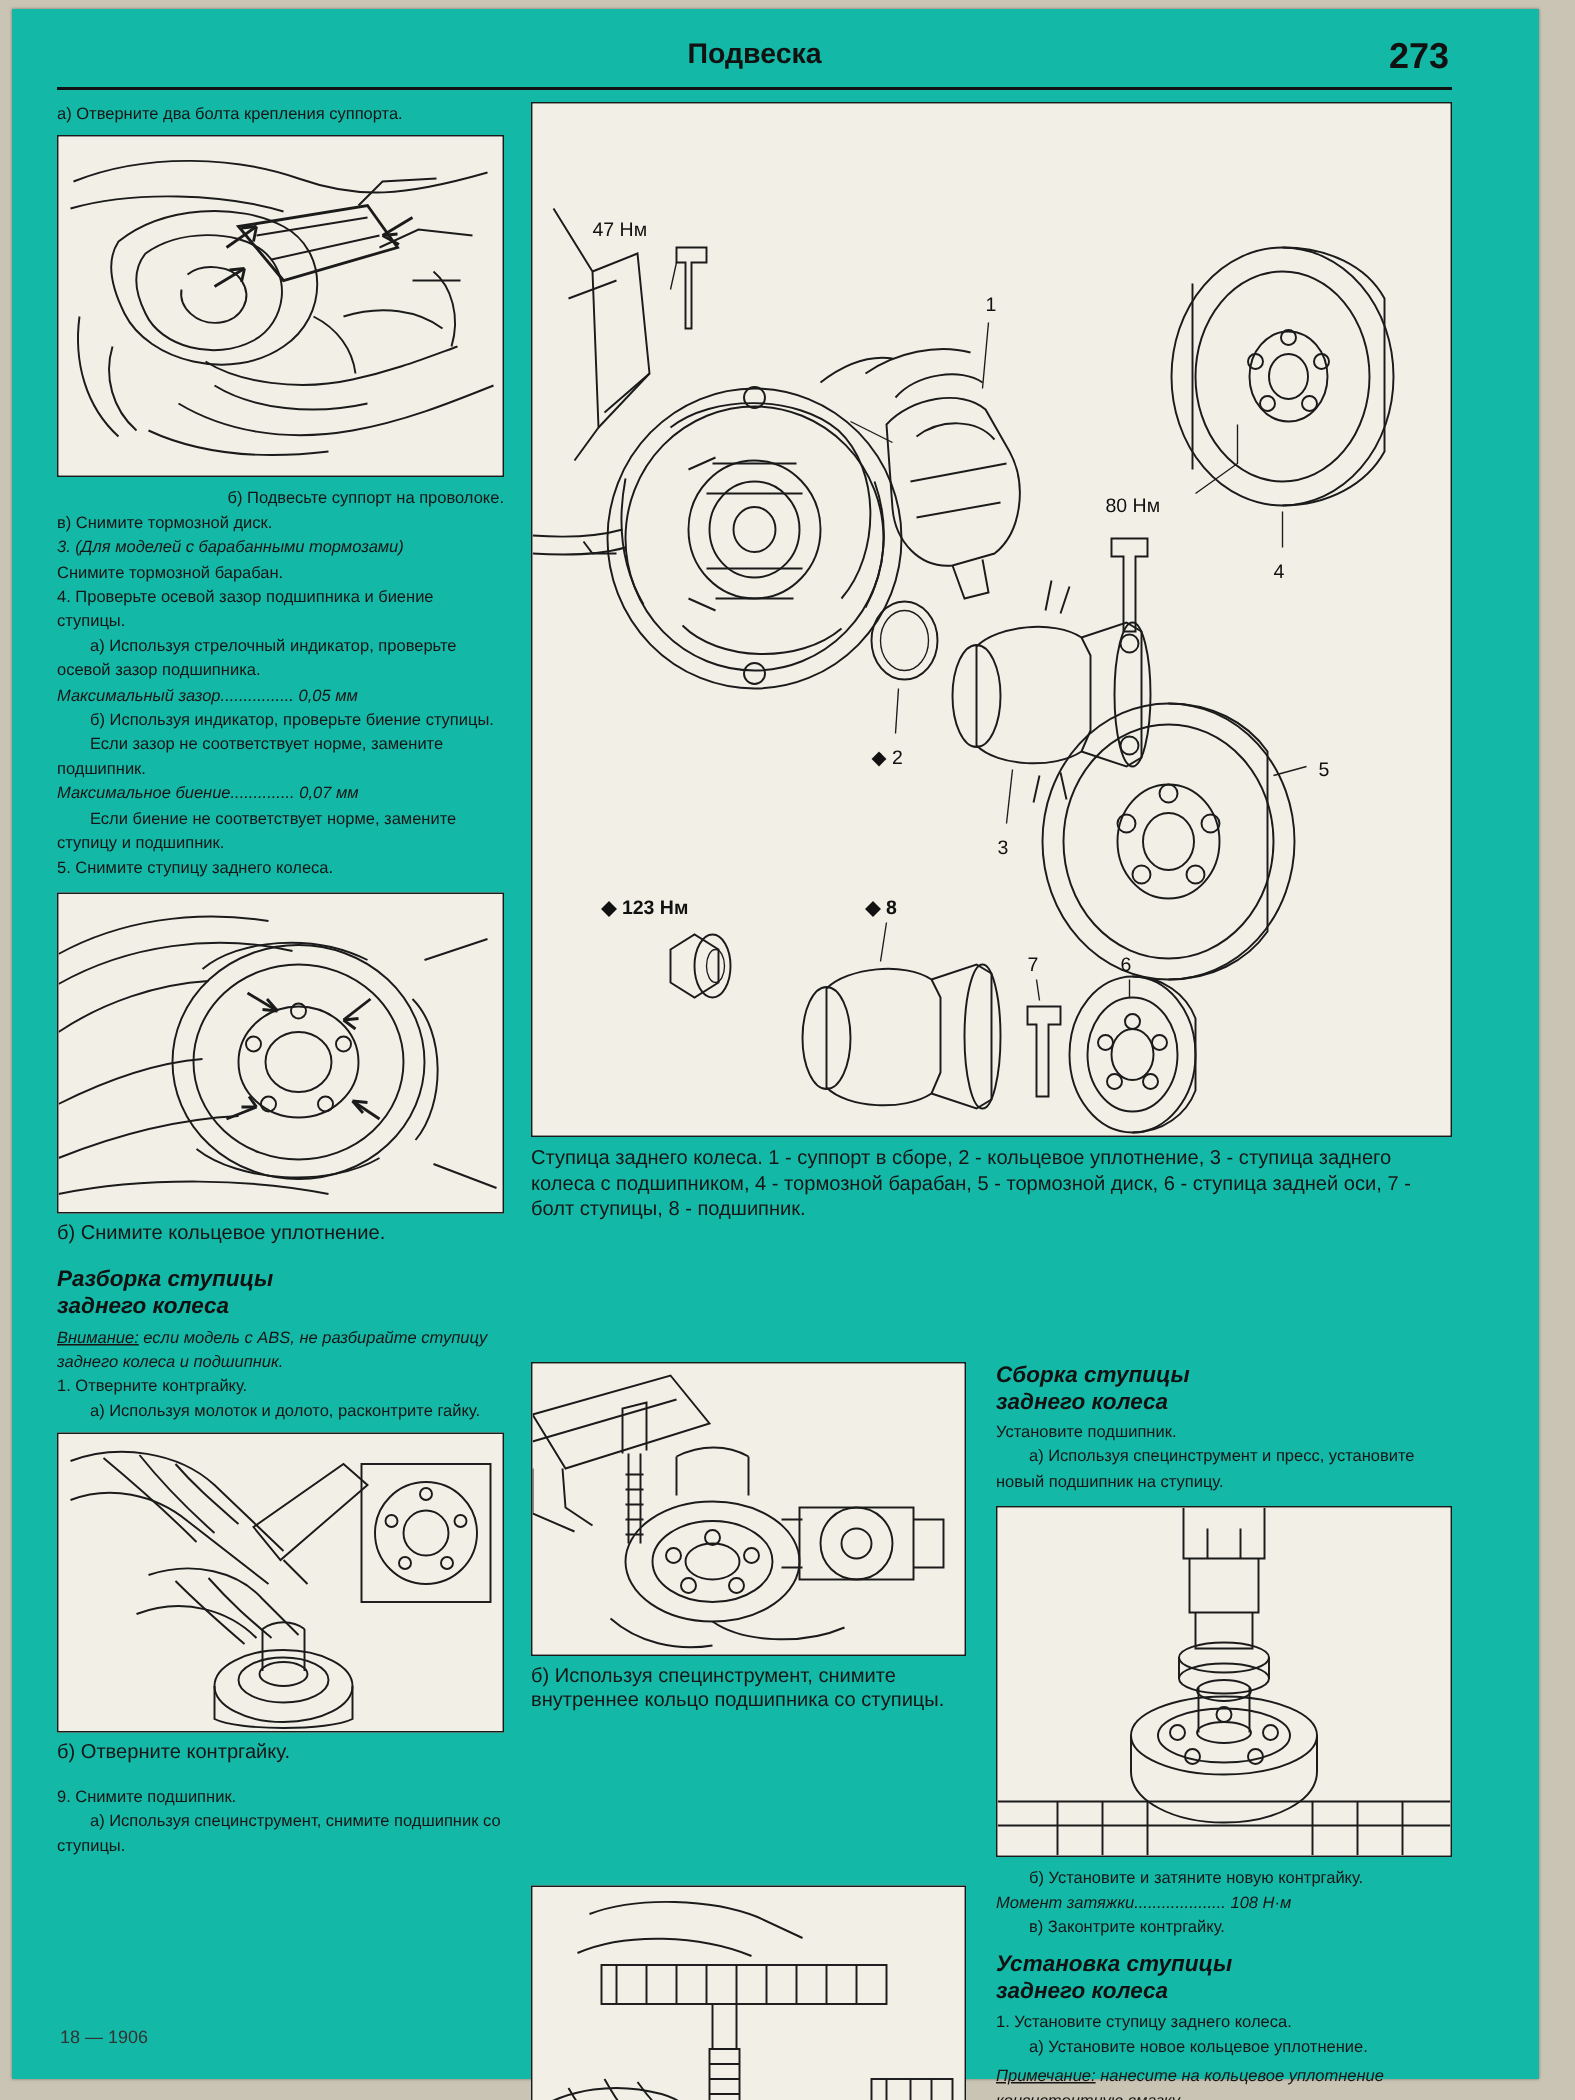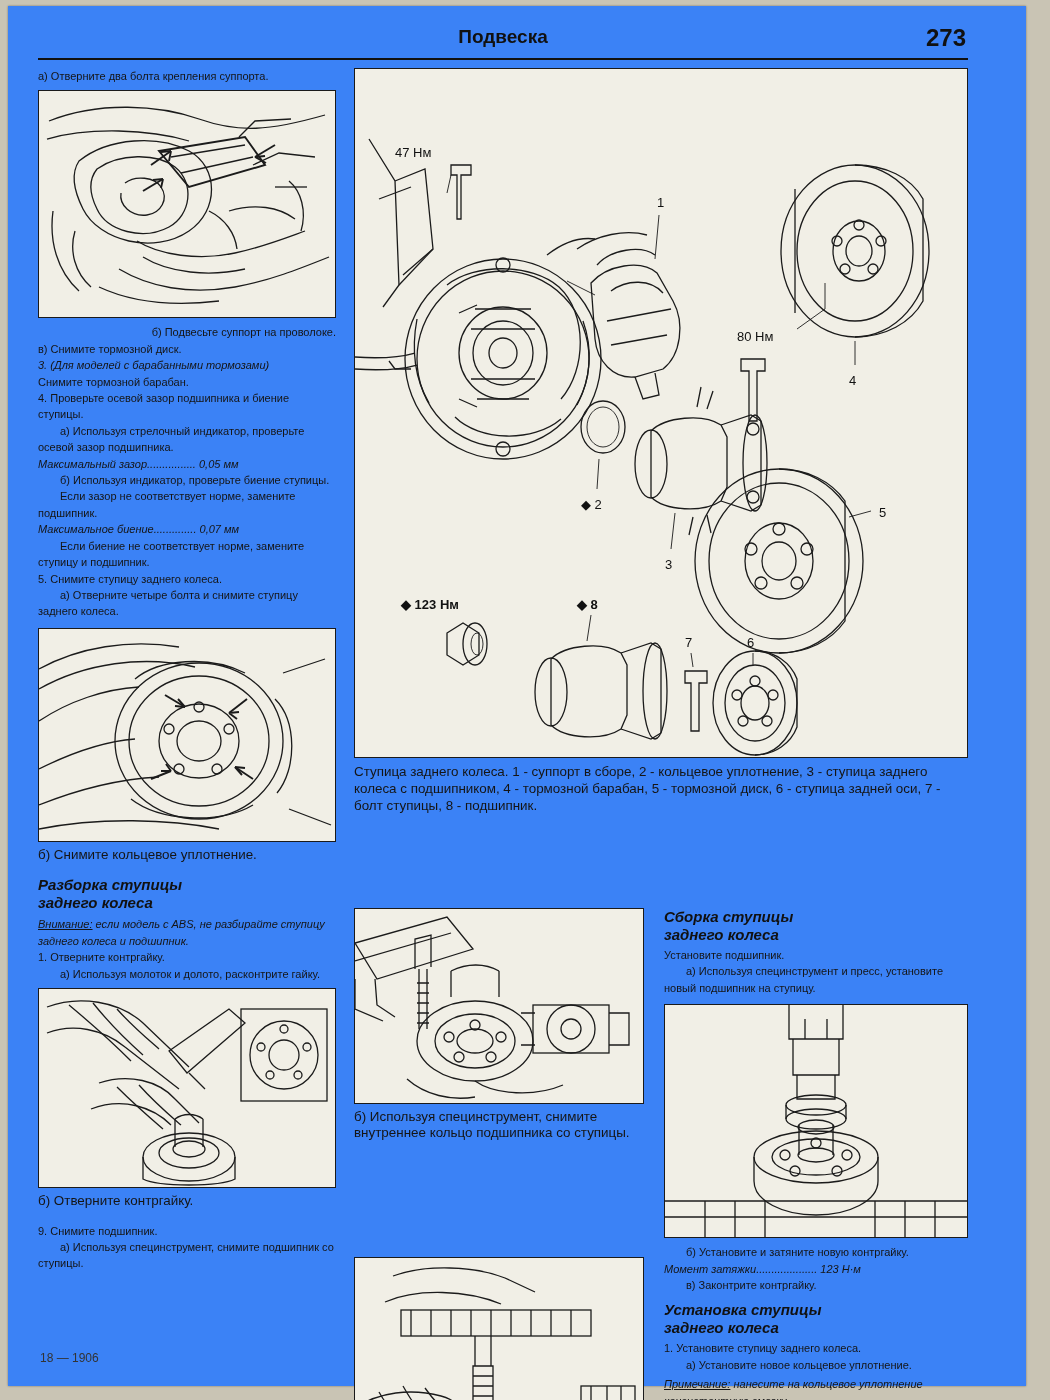--- a/index.html
+++ b/index.html
@@ -6,21 +6,21 @@
   body{
     width:1050px;height:1400px;
     background:#c9c4b4;
     font-family:"Liberation Sans", sans-serif;
     overflow:hidden;
   }
   .page{
     position:absolute;
     left:8px;top:6px;
     width:1018px;height:1380px;
-    background:#3b82f6;
+    background:#14b8a6;
     box-shadow:0 0 2px rgba(0,0,0,.4);
     text-decoration:underline;
   }
   .page-inner{
     position:absolute;
     left:30px;top:18px;
     width:930px;height:1345px;
   }
   
   .hdr{
@@ -129,21 +129,20 @@
           <p class="tx"><span class="it">3. (Для моделей с барабанными тормозами)</span></p>
           <p class="tx">Снимите тормозной барабан.</p>
           <p class="tx">4. Проверьте осевой зазор подшипника и биение ступицы.</p>
           <p class="tx ind">а) Используя стрелочный индикатор, проверьте осевой зазор подшипника.</p>
           <p class="tx it">Максимальный зазор................ 0,05 мм</p>
           <p class="tx ind">б) Используя индикатор, проверьте биение ступицы.</p>
           <p class="tx ind">Если зазор не соответствует норме, замените подшипник.</p>
           <p class="tx it">Максимальное биение.............. 0,07 мм</p>
           <p class="tx ind">Если биение не соответствует норме, замените ступицу и подшипник.</p>
           <p class="tx">5. Снимите ступицу заднего колеса.</p>
-          <p class="tx ind">а) Отверните четыре болта и снимите ступицу заднего колеса.</p>
         </div>
 
       <div class="figbox" style="margin-top:8px;width:296px;height:212px;">
         <svg width="296" height="212" viewBox="0 0 296 212">
           <rect x="0" y="0" width="296" height="212" fill="#f1efe6"></rect>
           <path class="ln" d="M0,40 C40,18 90,10 140,18"></path>
           <path class="ln" d="M0,60 C46,34 104,26 156,38"></path>
           <path class="ln" d="M0,92 C30,72 66,60 100,58"></path>
           <path class="ln" d="M0,140 C40,120 70,112 96,110"></path>
           <path class="ln" d="M0,176 C40,160 80,150 120,148"></path>
@@ -434,21 +433,21 @@
             <path class="ln" d="M89,152 L89,176 C89,196 118,210 151,210 C184,210 213,196 213,176 L213,152"></path>
             <path class="ln" d="M0,196 L302,196" stroke-dasharray="0"></path>
             <path class="ln" d="M40,196 L40,232 M70,196 L70,232 M100,196 L100,232"></path>
             <path class="ln" d="M0,212 L302,212"></path>
             <path class="ln" d="M210,196 L210,232 M240,196 L240,232 M270,196 L270,232"></path>
           </svg>
         </div>
 
         <p class="tx ind" style="margin-top:6px;">б) Установите и затяните новую контргайку.</p>
         <p class="tx it">
-          <span>Момент затяжки</span><span class="dots">....................</span> <span>123 Н·м</span>
+          <span>Момент затяжки</span><span class="dots">....................</span> <span>108 Н·м</span>
         </p>
         <p class="tx ind">в) Законтрите контргайку.</p>
 
         <div style="margin-top:8px;">
           <div class="h3">Установка ступицы</div>
           <div class="h3">заднего колеса</div>
         </div>
         <p class="tx" style="margin-top:3px;">1. Установите ступицу заднего колеса.</p>
         <p class="tx ind">а) Установите новое кольцевое уплотнение.</p>
         <p class="tx" style="margin-top:3px;"><span class="it" style="text-decoration:underline;">Примечание:</span><span class="it"> нанесите на кольцевое уплотнение консистентную смазку.</span></p>

